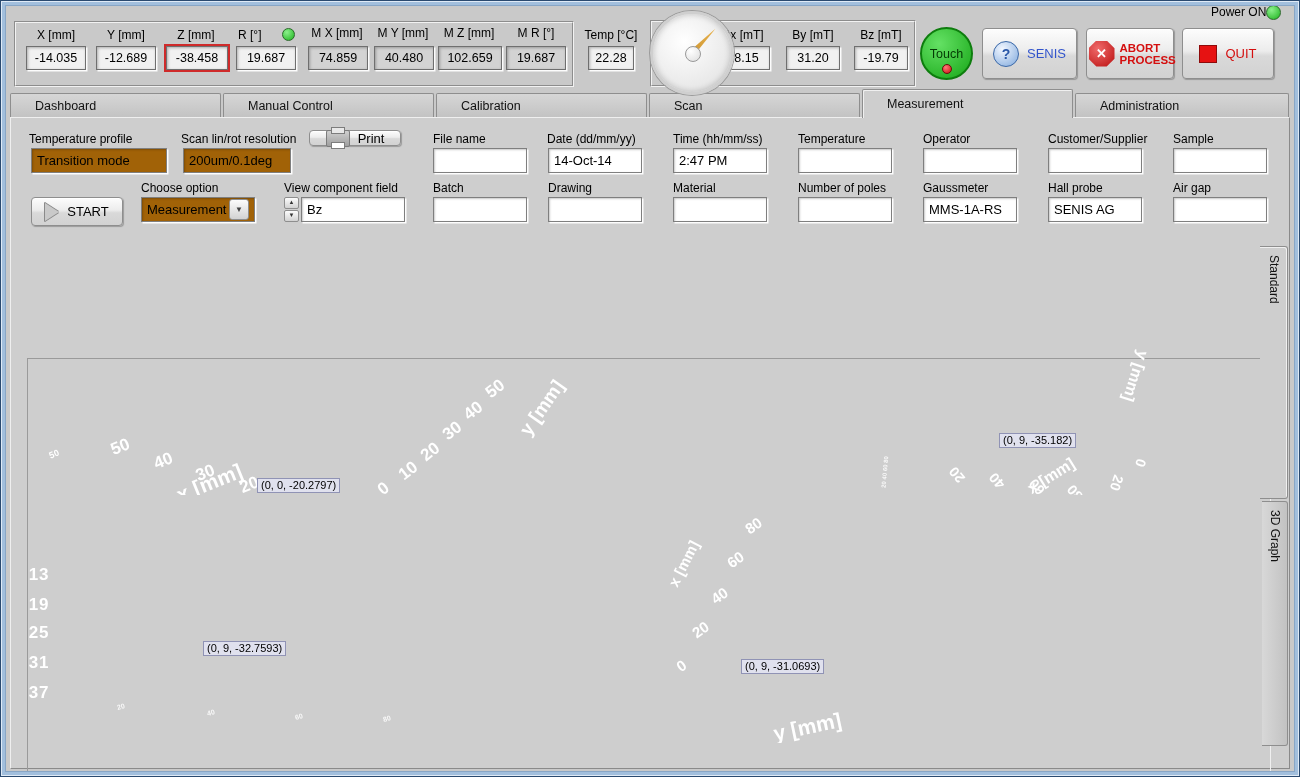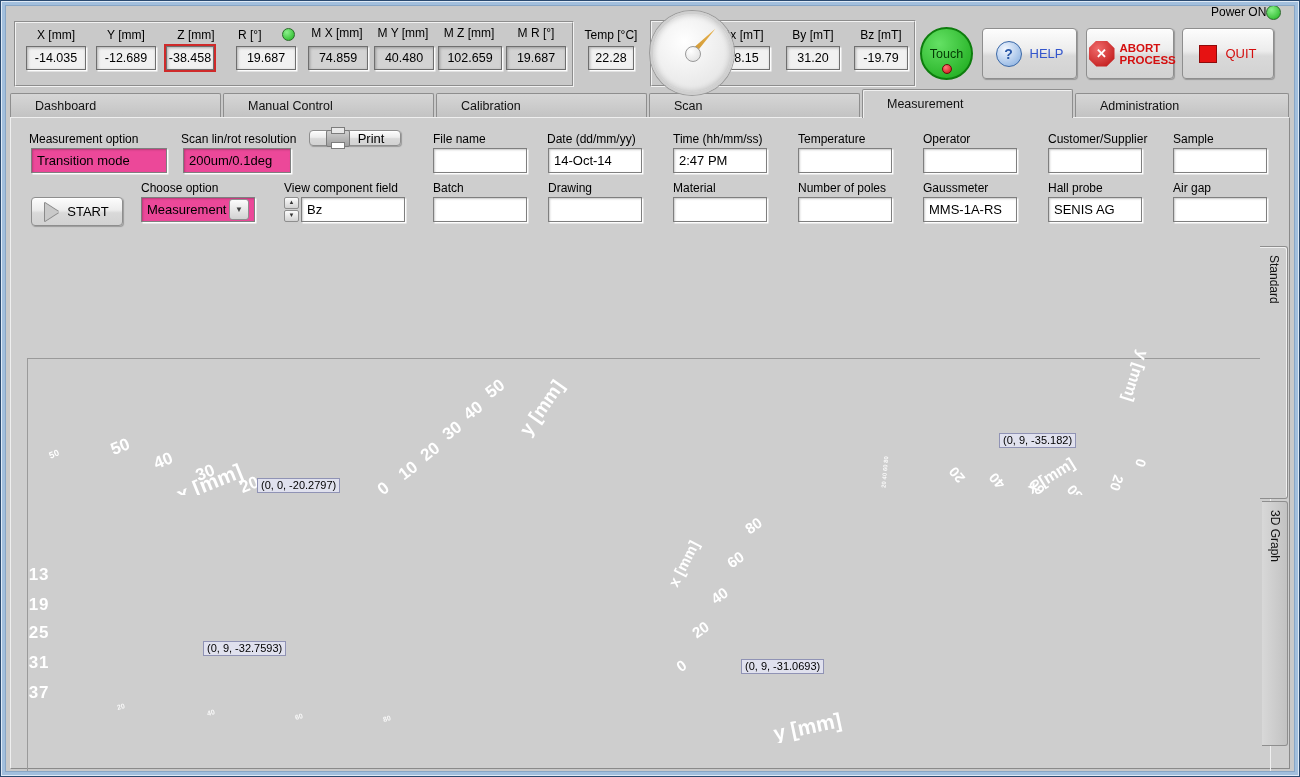--- a/index.html
+++ b/index.html
@@ -14,21 +14,21 @@
   .robox{position:absolute;background:#f1f1f1;border:1px solid #6f6f6f;
        box-shadow:inset 1px 1px 3px rgba(0,0,0,.28),1.5px 1.5px 0 rgba(255,255,255,.95);
        display:flex;align-items:center;justify-content:center;
        font-size:12.5px;color:#000;height:24px;box-sizing:border-box;}
   .robox.motor{background:#d3d3d3;}
   .robox.alarm{box-shadow:0 0 0 2px #cf2a2a,inset 1px 1px 3px rgba(0,0,0,.28);}
   .field{position:absolute;background:#fff;border:1px solid #7f7f7f;
        box-shadow:inset 1px 1px 2px rgba(0,0,0,.22),1.5px 1.5px 0 rgba(255,255,255,.95);
        font:13px "Liberation Sans",sans-serif;color:#000;height:25px;box-sizing:border-box;
        display:flex;align-items:center;padding:0 5px;}
-  .field.gray{background:#ec4899;}
+  .field.gray{background:#a16207;}
   input.field{outline:none;}
   .grp{position:absolute;border:1px solid;border-color:#8d8d8d #f2f2f2 #f2f2f2 #8d8d8d;}
   .grp:after{content:"";position:absolute;inset:0;border:1px solid;border-color:#f2f2f2 #8d8d8d #8d8d8d #f2f2f2;}
   .led{display:inline-block;width:11px;height:11px;border-radius:50%;
        background:radial-gradient(circle at 35% 30%,#8cf08c,#1db31d);border:1px solid #2a6a2a;vertical-align:-2px;}
   .btn{position:absolute;border:1px solid #8e8e8e;border-radius:4px;cursor:pointer;
        background:linear-gradient(#fdfdfd,#ececec 45%,#d9d9d9 55%,#d2d2d2);
        box-shadow:inset 0 1px 0 #fff,1px 1px 1px rgba(0,0,0,.25);
        display:flex;align-items:center;justify-content:center;gap:8px;
        font-size:13px;color:#000;box-sizing:border-box;}
@@ -167,21 +167,21 @@
 </svg>
 
 <div>
   <div class="grp" style="left:14px;top:21px;width:558px;height:64px"></div>
 
   <span class="lbl ctr" style="left:24px;top:28px;width:64px">X [mm]</span>
   <div class="robox" style="left:26px;top:46px;width:60px">-14.035</div>
   <span class="lbl ctr" style="left:94px;top:28px;width:64px">Y [mm]</span>
   <div class="robox" style="left:96px;top:46px;width:60px">-12.689</div>
   <span class="lbl ctr" style="left:164px;top:28px;width:64px">Z [mm]</span>
-  <div class="robox alarm" style="left:166px;top:46px;width:48px">-38.458</div>
+  <div class="robox alarm" style="left:166px;top:46px;width:62px">-38.458</div>
   <span class="lbl" style="left:238px;top:28px">R [°]</span>
   <span class="led" style="position:absolute;left:282px;top:28px"></span>
   <div class="robox" style="left:236px;top:46px;width:60px">19.687</div>
 
   <span class="lbl ctr" style="left:304px;top:26px;width:66px">M X [mm]</span>
   <div class="robox motor" style="left:308px;top:46px;width:60px">74.859</div>
   <span class="lbl ctr" style="left:370px;top:26px;width:66px">M Y [mm]</span>
   <div class="robox motor" style="left:374px;top:46px;width:60px">40.480</div>
   <span class="lbl ctr" style="left:434px;top:26px;width:70px">M Z [mm]</span>
   <div class="robox motor" style="left:438px;top:46px;width:64px">102.659</div>
@@ -203,21 +203,21 @@
   <div class="robox" style="left:786px;top:46px;width:54px">31.20</div>
   <span class="lbl ctr" style="left:852px;top:28px;width:58px">Bz [mT]</span>
   <div class="robox" style="left:854px;top:46px;width:54px">-19.79</div>
 
   <div class="touch">
     <span>Touch</span>
     <span class="minled"></span>
   </div>
   <div class="btn" style="left:982px;top:28px;width:95px;height:51px">
     <span class="help-ic">?</span>
-    <span class="blue-txt">HELP</span>
+    <span class="blue-txt">SENIS</span>
   </div>
   <div class="btn" style="left:1086px;top:28px;width:88px;height:51px;gap:5px">
     <span class="abort-ic">✕</span>
     <span class="txt red-txt" style="width:52px;font-size:11.5px">ABORT PROCESS</span>
   </div>
   <div class="btn" style="left:1182px;top:28px;width:92px;height:51px">
     <span class="quit-ic"></span>
     <span class="red-txt" style="font-weight:normal;color:#d40f0f">QUIT</span>
   </div>
   <span class="lbl" style="left:1211px;top:5px">Power ON</span>
@@ -240,21 +240,21 @@
   <div class="tab active" style="left:862px">
       <span>Measurement</span>
     </div>
   <div class="tab" style="left:1075px;width:214px">
       <span>Administration</span>
     </div>
 </div>
 
 <div class="content">
 
-  <span class="lbl" style="left:18px;top:14px">Measurement option</span>
+  <span class="lbl" style="left:18px;top:14px">Temperature profile</span>
   <div class="field gray" style="left:20px;top:30px;width:136px">
       <span>Transition mode</span>
     </div>
   <span class="lbl" style="left:170px;top:14px">Scan lin/rot resolution</span>
   <div class="field gray" style="left:172px;top:30px;width:108px">
       <span>200um/0.1deg</span>
     </div>
   <div class="btn" style="left:298px;top:12px;width:92px;height:16px">
     <span class="print-ic"></span>
     <span>Print</span>

